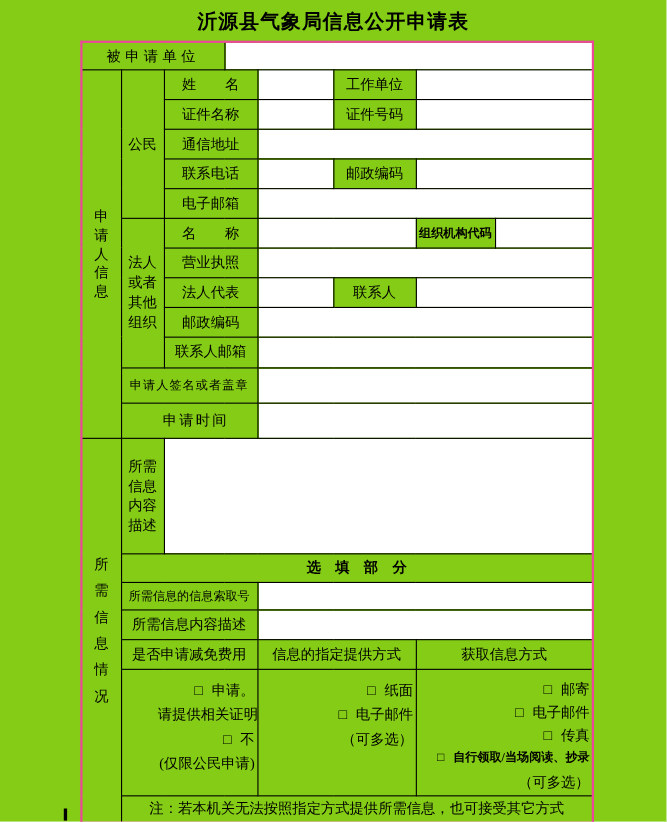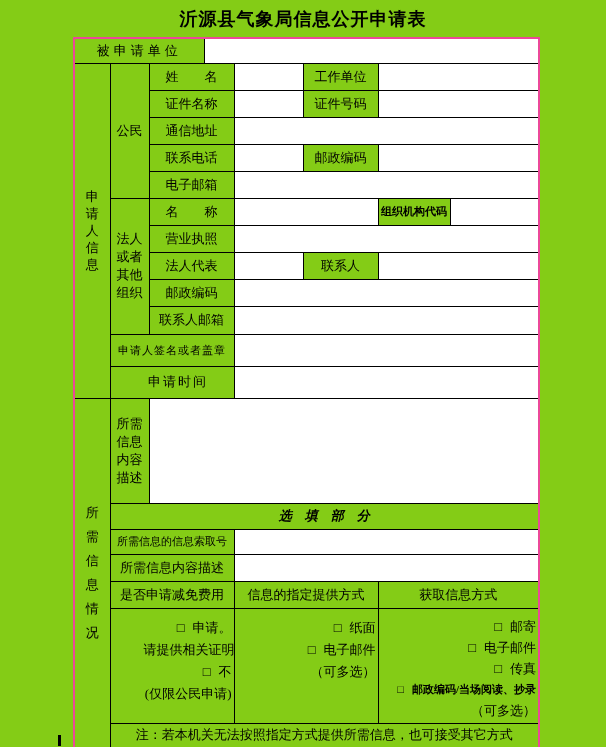--- a/index.html
+++ b/index.html
@@ -146,21 +146,21 @@
       <td rowspan="7">
         <div class="vert1 lh24">所需信息情况</div>
       </td>
       <td>
         <div class="vert2">所需信息内容描述</div>
       </td>
       <td colspan="6" class="blank"></td>
     </tr>
 
     <tr style="height:26px">
-      <td colspan="7" style="font-weight:bold;font-style:italic;">选　填　部　分</td>
+      <td colspan="7" style="font-weight:bold;">选　填　部　分</td>
     </tr>
 
     <tr style="height:25px">
       <td colspan="3" class="fs12">所需信息的信息索取号</td>
       <td colspan="4" class="blank"></td>
     </tr>
 
     <tr style="height:27px">
       <td colspan="3">所需信息内容描述</td>
       <td colspan="4" class="blank"></td>
@@ -181,21 +181,21 @@
       </td>
       <td colspan="2" class="opts">
         <div class="optline"><span class="cbx">□</span><span>纸面</span></div>
         <div class="optline"><span class="cbx">□</span><span>电子邮件</span></div>
         <div class="optline">（可多选）</div>
       </td>
       <td colspan="2" class="opts opts3">
         <div class="optline"><span class="cbx">□</span><span>邮寄</span></div>
         <div class="optline"><span class="cbx">□</span><span>电子邮件</span></div>
         <div class="optline"><span class="cbx">□</span><span>传真</span></div>
-        <div class="optline fs11"><span class="cbx">□</span><span>邮政编码/当场阅读、抄录</span></div>
+        <div class="optline fs11"><span class="cbx">□</span><span>自行领取/当场阅读、抄录</span></div>
         <div class="optline">（可多选）</div>
       </td>
     </tr>
 
     <tr style="height:25px">
       <td colspan="7">注：若本机关无法按照指定方式提供所需信息，也可接受其它方式</td>
     </tr>
   </tbody>
     </table>
 

